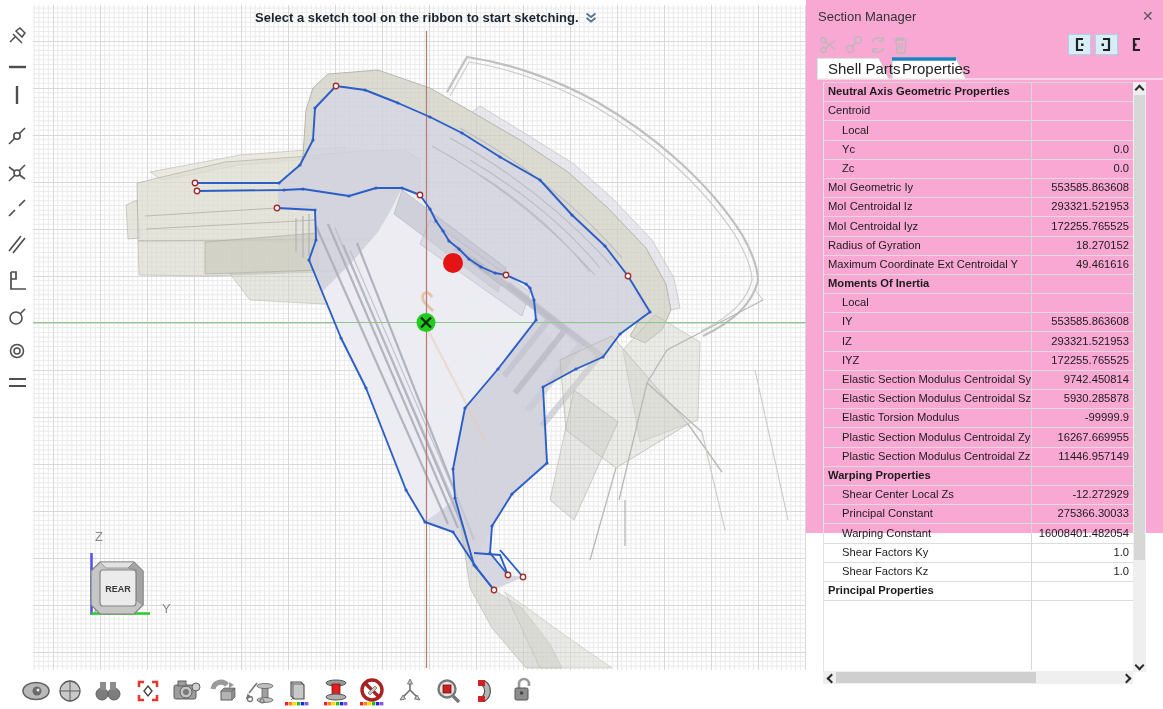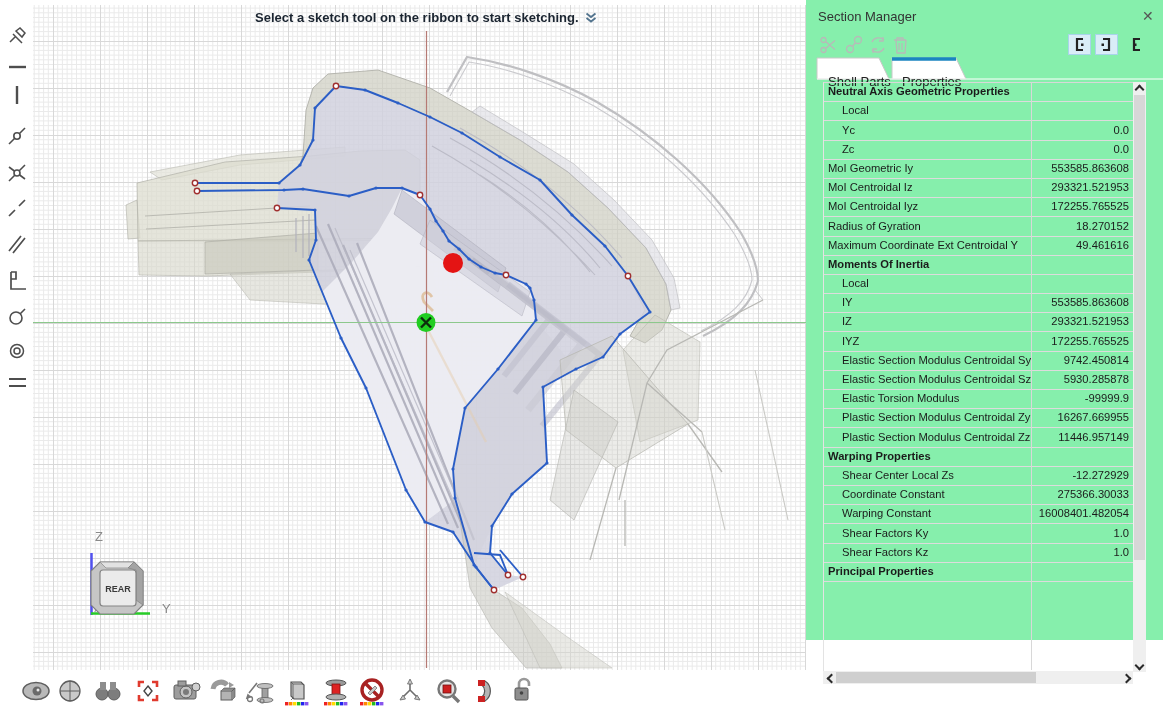--- a/index.html
+++ b/index.html
@@ -1,25 +1,25 @@
 <!DOCTYPE html>
 <html><head>
 <meta charset="utf-8">
 <style>
 html,body{margin:0;padding:0;width:1163px;height:709px;overflow:hidden;background:#fff;
  font-family:"Liberation Sans",sans-serif;}
 #page{position:relative;width:1163px;height:709px;}
 #vp{position:absolute;left:0;top:0;}
 #msg{position:absolute;left:255px;top:10px;font-size:13px;font-weight:bold;color:#1a2430;}
-#panel{position:absolute;left:806px;top:0;width:357px;height:640px;background:#86efac;}
+#panel{position:absolute;left:806px;top:0;width:357px;height:533px;background:#f9a8d4;}
 #ptitle{position:absolute;left:12px;top:9px;font-size:13px;color:#333;}
 #pclose{position:absolute;left:336px;top:8px;font-size:14px;color:#555;}
 .tbtn{position:absolute;top:34px;width:23px;height:21px;background:#d9edf7;border:1px solid #a8d4ea;box-sizing:border-box;}
 #tabs{position:absolute;left:0;top:56px;width:357px;height:26px;}
-.tab{position:absolute;top:16px;height:21px;font-size:13px;color:#222;line-height:19px;}
+.tab{position:absolute;top:3px;height:21px;font-size:15px;color:#222;line-height:19px;}
 #tbl{position:absolute;left:17px;top:82px;width:309px;height:588px;overflow:hidden;border-top:1px solid #d8d8d8;border-left:1px solid #e3e3e3;}
 .row{position:relative;width:100%;height:19.19px;border-bottom:1px solid #dcdcdc;box-sizing:border-box;font-size:11.2px;color:#1b1b1b;}
 .row .lab{position:absolute;left:4px;top:2.2px;white-space:nowrap;}
 .row .val{position:absolute;right:4px;top:2.2px;}
 .row.b .lab{font-weight:bold;left:4px;}
 .row .i1{left:18px;}
 .row .i2{left:18px;}
 .coldiv{position:absolute;left:225px;top:82px;width:1px;height:588px;background:#d8d8d8;}
 #vsb{position:absolute;left:327px;top:82px;width:13px;height:590px;background:#efefef;}
 #vsb .thumb{position:absolute;left:1px;top:13px;width:11px;height:465px;background:#d7d7d7;}
@@ -360,20 +360,23 @@
     <path d="M11 23 L357 23" stroke="#fff" stroke-width="1"></path>
   </svg>
   <div class="tab" style="left:22px;">Shell Parts</div>
   <div class="tab" style="left:96px;">Properties</div>
  </div>
  <div id="tbl">
 <div class="row b">
           <span class="lab">Neutral Axis Geometric Properties</span>
         </div>
 <div class="row">
+          <span class="lab">Centroid</span>
+        </div>
+<div class="row">
           <span class="lab i1">Local</span>
         </div>
 <div class="row">
           <span class="lab i2">Yc</span>
           <span class="val">0.0</span>
         </div>
 <div class="row">
           <span class="lab i2">Zc</span>
           <span class="val">0.0</span>
         </div>
@@ -436,21 +439,21 @@
           <span class="val">11446.957149</span>
         </div>
 <div class="row b">
           <span class="lab">Warping Properties</span>
         </div>
 <div class="row">
           <span class="lab i1">Shear Center Local Zs</span>
           <span class="val">-12.272929</span>
         </div>
 <div class="row">
-          <span class="lab i1">Coordinate Constant</span>
+          <span class="lab i1">Principal Constant</span>
           <span class="val">275366.30033</span>
         </div>
 <div class="row">
           <span class="lab i1">Warping Constant</span>
           <span class="val">16008401.482054</span>
         </div>
 <div class="row">
           <span class="lab i1">Shear Factors Ky</span>
           <span class="val">1.0</span>
         </div>

